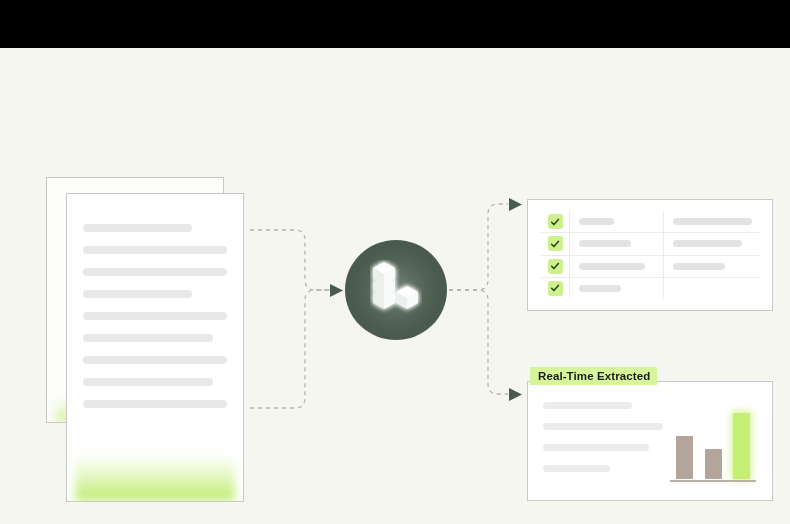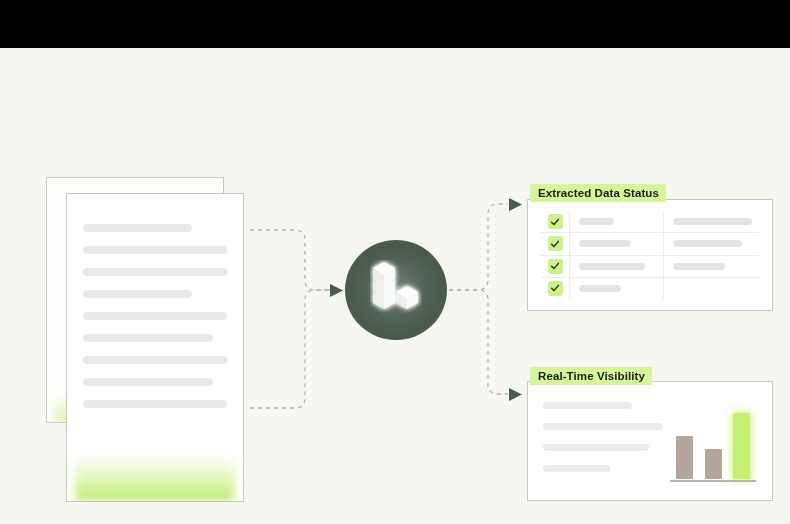--- a/index.html
+++ b/index.html
@@ -323,21 +323,20 @@
           <polygon points="25,32 25,43 14,49 14,38" fill="#f7faf8"></polygon>
 
           <polygon points="37,26 48,32 37,38 26,32" fill="#ffffff"></polygon>
           <polygon points="26,32 37,38 37,49 26,43" fill="#e8eee9"></polygon>
           <polygon points="48,32 48,43 37,49 37,38" fill="#f7faf8"></polygon>
         </g>
       </svg>
     </div>
     <div class="core-glow"></div>
 
-    <div class="card-label label-status">Extracted Data Status</div>
     <div class="card card-status">
       <div class="tbl">
 
         <div class="trow">
           <div class="tcell-check">
             <span class="chk">
               <svg width="10" height="10" viewBox="0 0 10 10">
                   <path d="M1.6 5.2 L3.9 7.6 L8.4 2.4" fill="none" stroke="#33411f" stroke-width="1.5" stroke-linecap="round" stroke-linejoin="round"></path>
                 </svg>
             </span>
@@ -392,21 +391,21 @@
           </div>
           <div class="tcell-mid">
             <div class="bar-ph" style="width:50%"></div>
           </div>
           <div class="tcell-right"></div>
         </div>
 
       </div>
     </div>
 
-    <div class="card-label label-viz">Real-Time Visibility</div>
+    <div class="card-label label-viz">Real-Time Extracted</div>
     <div class="card card-viz">
       <div class="viz-lines">
         <div class="viz-line" style="width:74%"></div>
         <div class="viz-line" style="width:100%"></div>
         <div class="viz-line" style="width:88%"></div>
         <div class="viz-line" style="width:56%"></div>
       </div>
       <div class="chart">
         <div class="chart-bars">
           <div class="cbar" style="height:58%;background:#b3a59b"></div>

